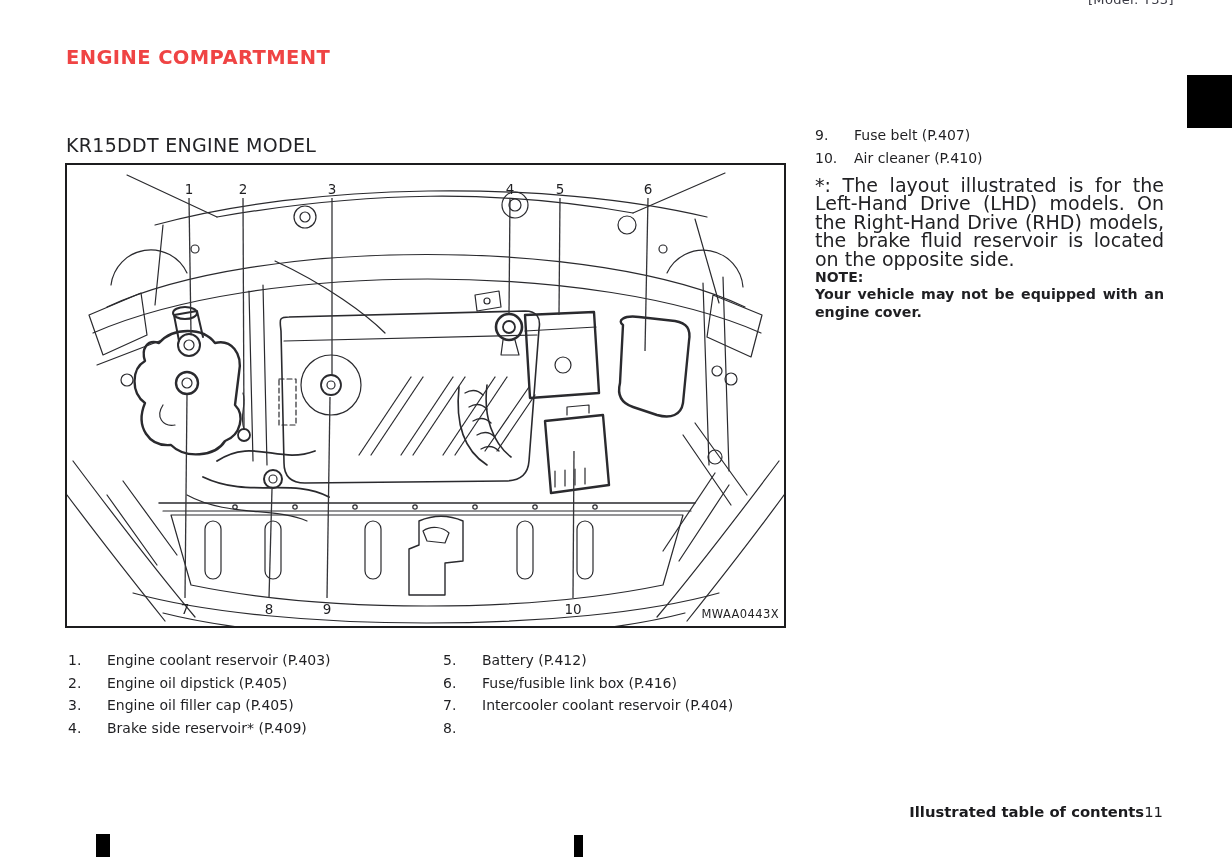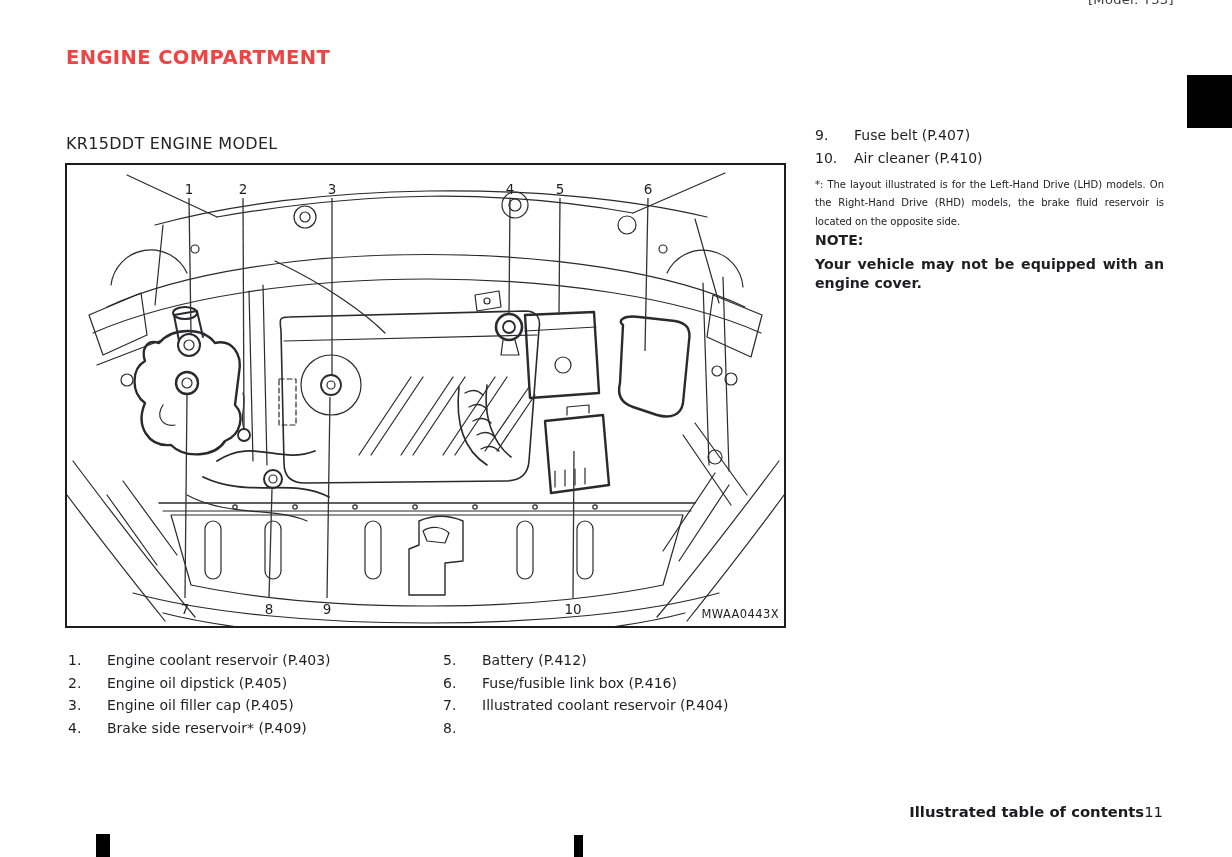--- a/index.html
+++ b/index.html
@@ -13,46 +13,46 @@
   .model-ref {
     position:absolute; top:-8px; left:1088px;
     font-size:13px; color:#3a3a44; letter-spacing:0.3px;
   }
   .page-title {
     position:absolute; left:66px; top:46px;
     font-size:19.5px; font-weight:700; letter-spacing:0.4px; color:#ef4444;
   }
   .section-title {
     position:absolute; left:66px; top:134px;
-    font-size:16px; letter-spacing:0.3px; color:#232326;
+    font-size:19px; letter-spacing:0.3px; color:#232326;
   }
   .figure-frame {
     position:absolute; left:65px; top:163px;
     width:721px; height:465px;
     border:2px solid #1c1c1e; background:#fff;
   }
   .figure-frame svg { display:block; width:717px; height:461px; }
   .legend-col { position:absolute; top:649px; font-size:14px; }
   .legend-col.left  { left:68px;  }
   .legend-col.right { left:443px; }
   .legend-row { display:flex; height:22.5px; align-items:center; }
   .l-num { width:39px; flex:none; }
   .sidebar {
     position:absolute; left:815px; top:123px; width:349px;
     font-size:14px;
   }
   .sb-row { display:flex; height:23px; align-items:center; }
   .sb-num { width:39px; flex:none; }
   .footnote {
-    margin-top:7px; font-size:10px; line-height:18.4px;
+    margin-top:7px; font-size:19px; line-height:18.4px;
     text-align:justify; color:#212124;
   }
   .note-heading { margin-top:1px; font-weight:700; font-size:14px; }
   .note-body {
-    margin-top:7px; font-weight:700; font-size:14.2px;
+    font-weight:700; font-size:14.2px;
     line-height:18.4px; text-align:justify;
   }
   .footer {
     position:absolute; top:803px; right:69px;
     font-size:14.8px; font-weight:700; color:#1b1b1e;
     white-space:nowrap;
   }
   .footer .page-num { font-weight:400; }
   .side-tab {
     position:absolute; left:1187px; top:75px; width:45px; height:53px;
@@ -252,21 +252,21 @@
   <div class="legend-row">
     <span class="l-num">5.</span>
     <span>Battery (P.412)</span>
   </div>
   <div class="legend-row">
     <span class="l-num">6.</span>
     <span>Fuse/fusible link box (P.416)</span>
   </div>
   <div class="legend-row">
     <span class="l-num">7.</span>
-    <span>Illustrated coolant reservoir (P.404)</span>
+    <span>Intercooler coolant reservoir (P.404)</span>
   </div>
   <div class="legend-row">
     <span class="l-num">8.</span>
   </div>
 </div>
 
 <div class="sidebar">
   <div class="sb-row">
     <span class="sb-num">9.</span>
     <span>Fuse belt (P.407)</span>

